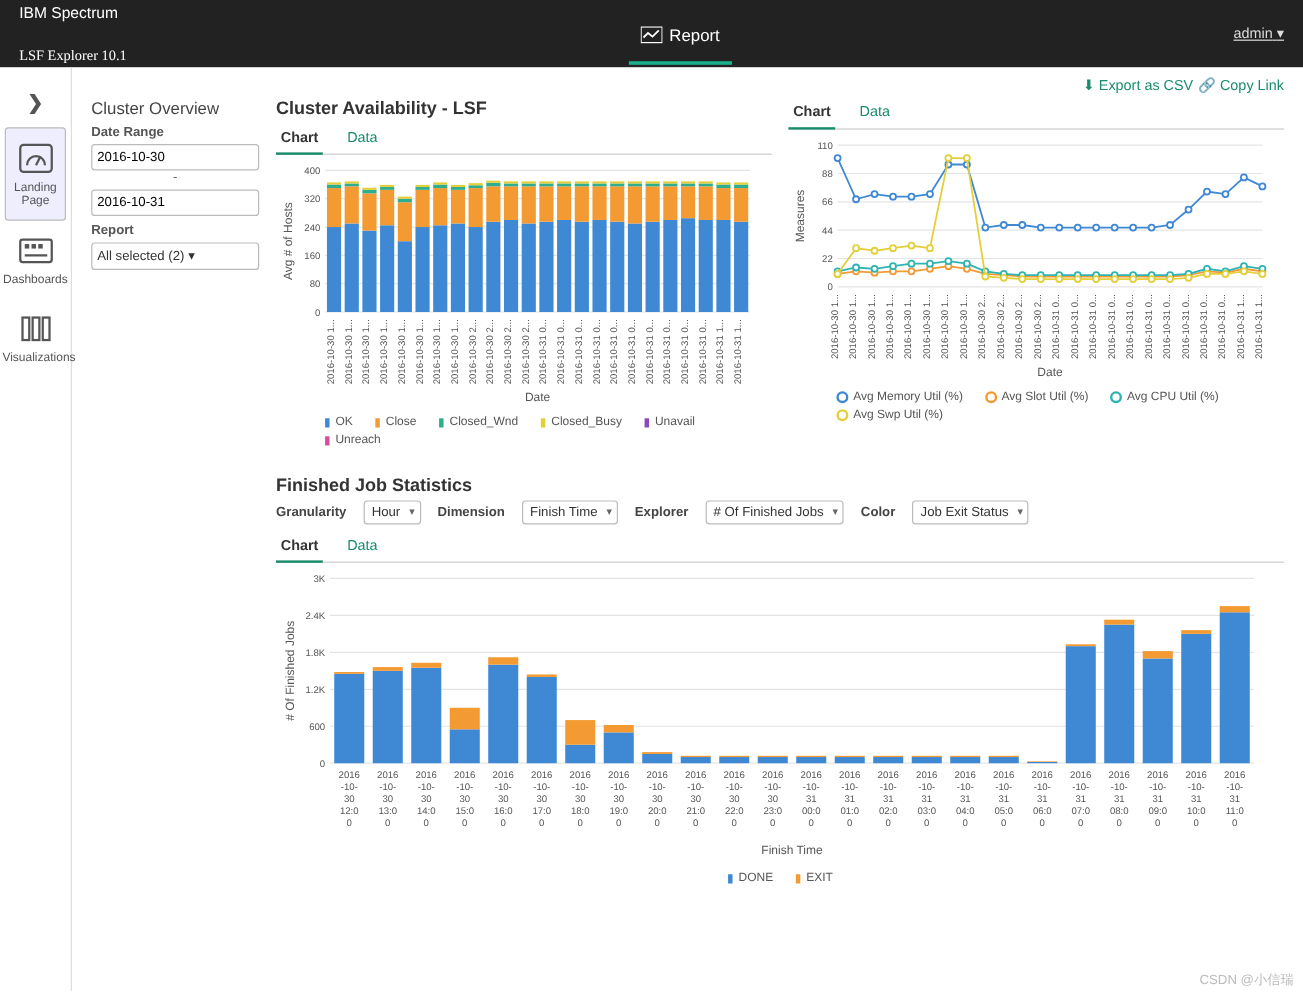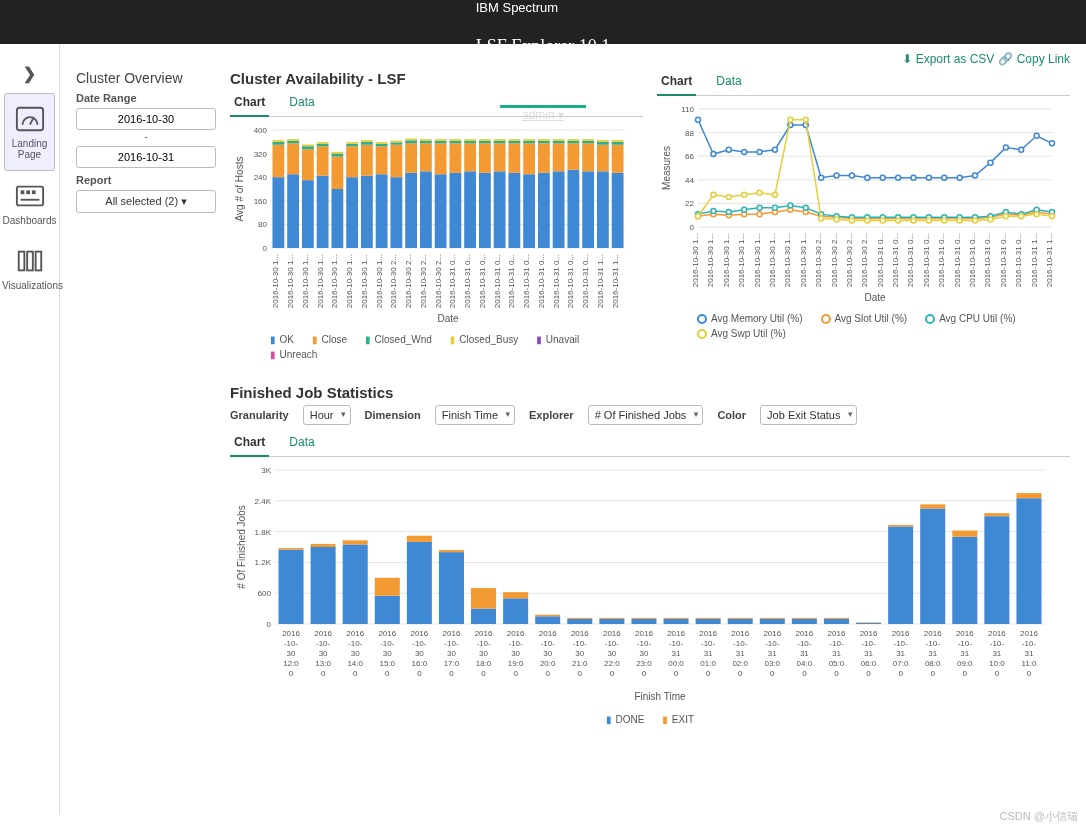--- a/index.html
+++ b/index.html
@@ -1,36 +1,36 @@
 <!DOCTYPE html>
 <html><head>
 <meta charset="utf-8">
 <style>
 * { box-sizing: border-box; margin: 0; padding: 0; }
 body { font-family: Arial, Helvetica, sans-serif; font-size: 12px; color: #333; background: #fff; }
-.header { background: #222; color: #fff; display: flex; align-items: center; height: 44px; padding: 0 16px; flex-direction: column; }
+.header { background: #222; color: #fff; display: flex; align-items: center; height: 56px; padding: 0 16px; }
 .brand { font-size: 13px; line-height: 1.2; }
-.brand .sub { font-family: Georgia, serif; font-size: 18px; font-weight: normal; margin-top: 20px; }
+.brand .sub { font-family: Georgia, serif; font-size: 12px; font-weight: normal; margin-top: 20px; }
 .nav-center { flex: 1; display: flex; justify-content: center; }
 .report-tab { color: #fff; font-size: 14px; padding: 18px 10px 14px; border-bottom: 3px solid #1aaf8b; display: flex; align-items: center; gap: 6px; }
 .report-tab svg { width: 18px; height: 14px; }
 .user { color: #ddd; font-size: 12px; text-decoration: underline; }
 .layout { display: flex; min-height: 770px; }
 .sidebar { width: 60px; border-right: 1px solid #ddd; padding-top: 10px; text-align: center; }
 .sidebar-item { padding: 10px 2px; cursor: pointer; font-size: 10px; color: #555; }
 .sidebar-item svg { width: 30px; height: 30px; display: block; margin: 0 auto 4px; }
 .sidebar-item.active { background: #eef; border: 1px solid #bbb; margin: 0 4px; border-radius: 3px; }
 .content { flex: 1; padding: 8px 16px 20px; }
 .toprow { display: flex; justify-content: flex-end; gap: 4px; color: #1a8c6d; font-size: 12px; margin-bottom: 4px; }
 .toprow span { cursor: pointer; }
 .main { display: flex; gap: 14px; }
 .filters { width: 140px; }
 .section-title { font-size: 14px; color: #444; margin-bottom: 6px; }
 .lbl { font-size: 11px; font-weight: bold; color: #555; margin-top: 6px; }
-.fld { width: 100%; border: 1px solid #bbb; border-radius: 3px; padding: 4px; font-size: 11px; text-align: center; margin-top: 4px; background: #fff; }
+.fld { width: 100%; border: 1px solid #bbb; border-radius: 3px; padding: 4px; font-size: 11px; text-align: left; margin-top: 4px; background: #fff; }
 .dash-area { flex: 1; }
 .row2 { display: flex; gap: 14px; }
 .panel { flex: 1; }
 .panel-title { font-size: 15px; font-weight: bold; color: #333; margin-bottom: 4px; }
 .tabs { display: flex; gap: 16px; border-bottom: 1px solid #ccc; margin-bottom: 6px; }
 .tab { padding: 4px 4px 6px; font-size: 12px; color: #1a8c6d; cursor: pointer; }
 .tab.active { color: #333; font-weight: bold; border-bottom: 2px solid #1a8c6d; margin-bottom: -1px; }
 .chart-box { border: 1px solid transparent; }
 .axis-label { font-size: 10px; fill: #555; }
 .tick { font-size: 8px; fill: #555; }

